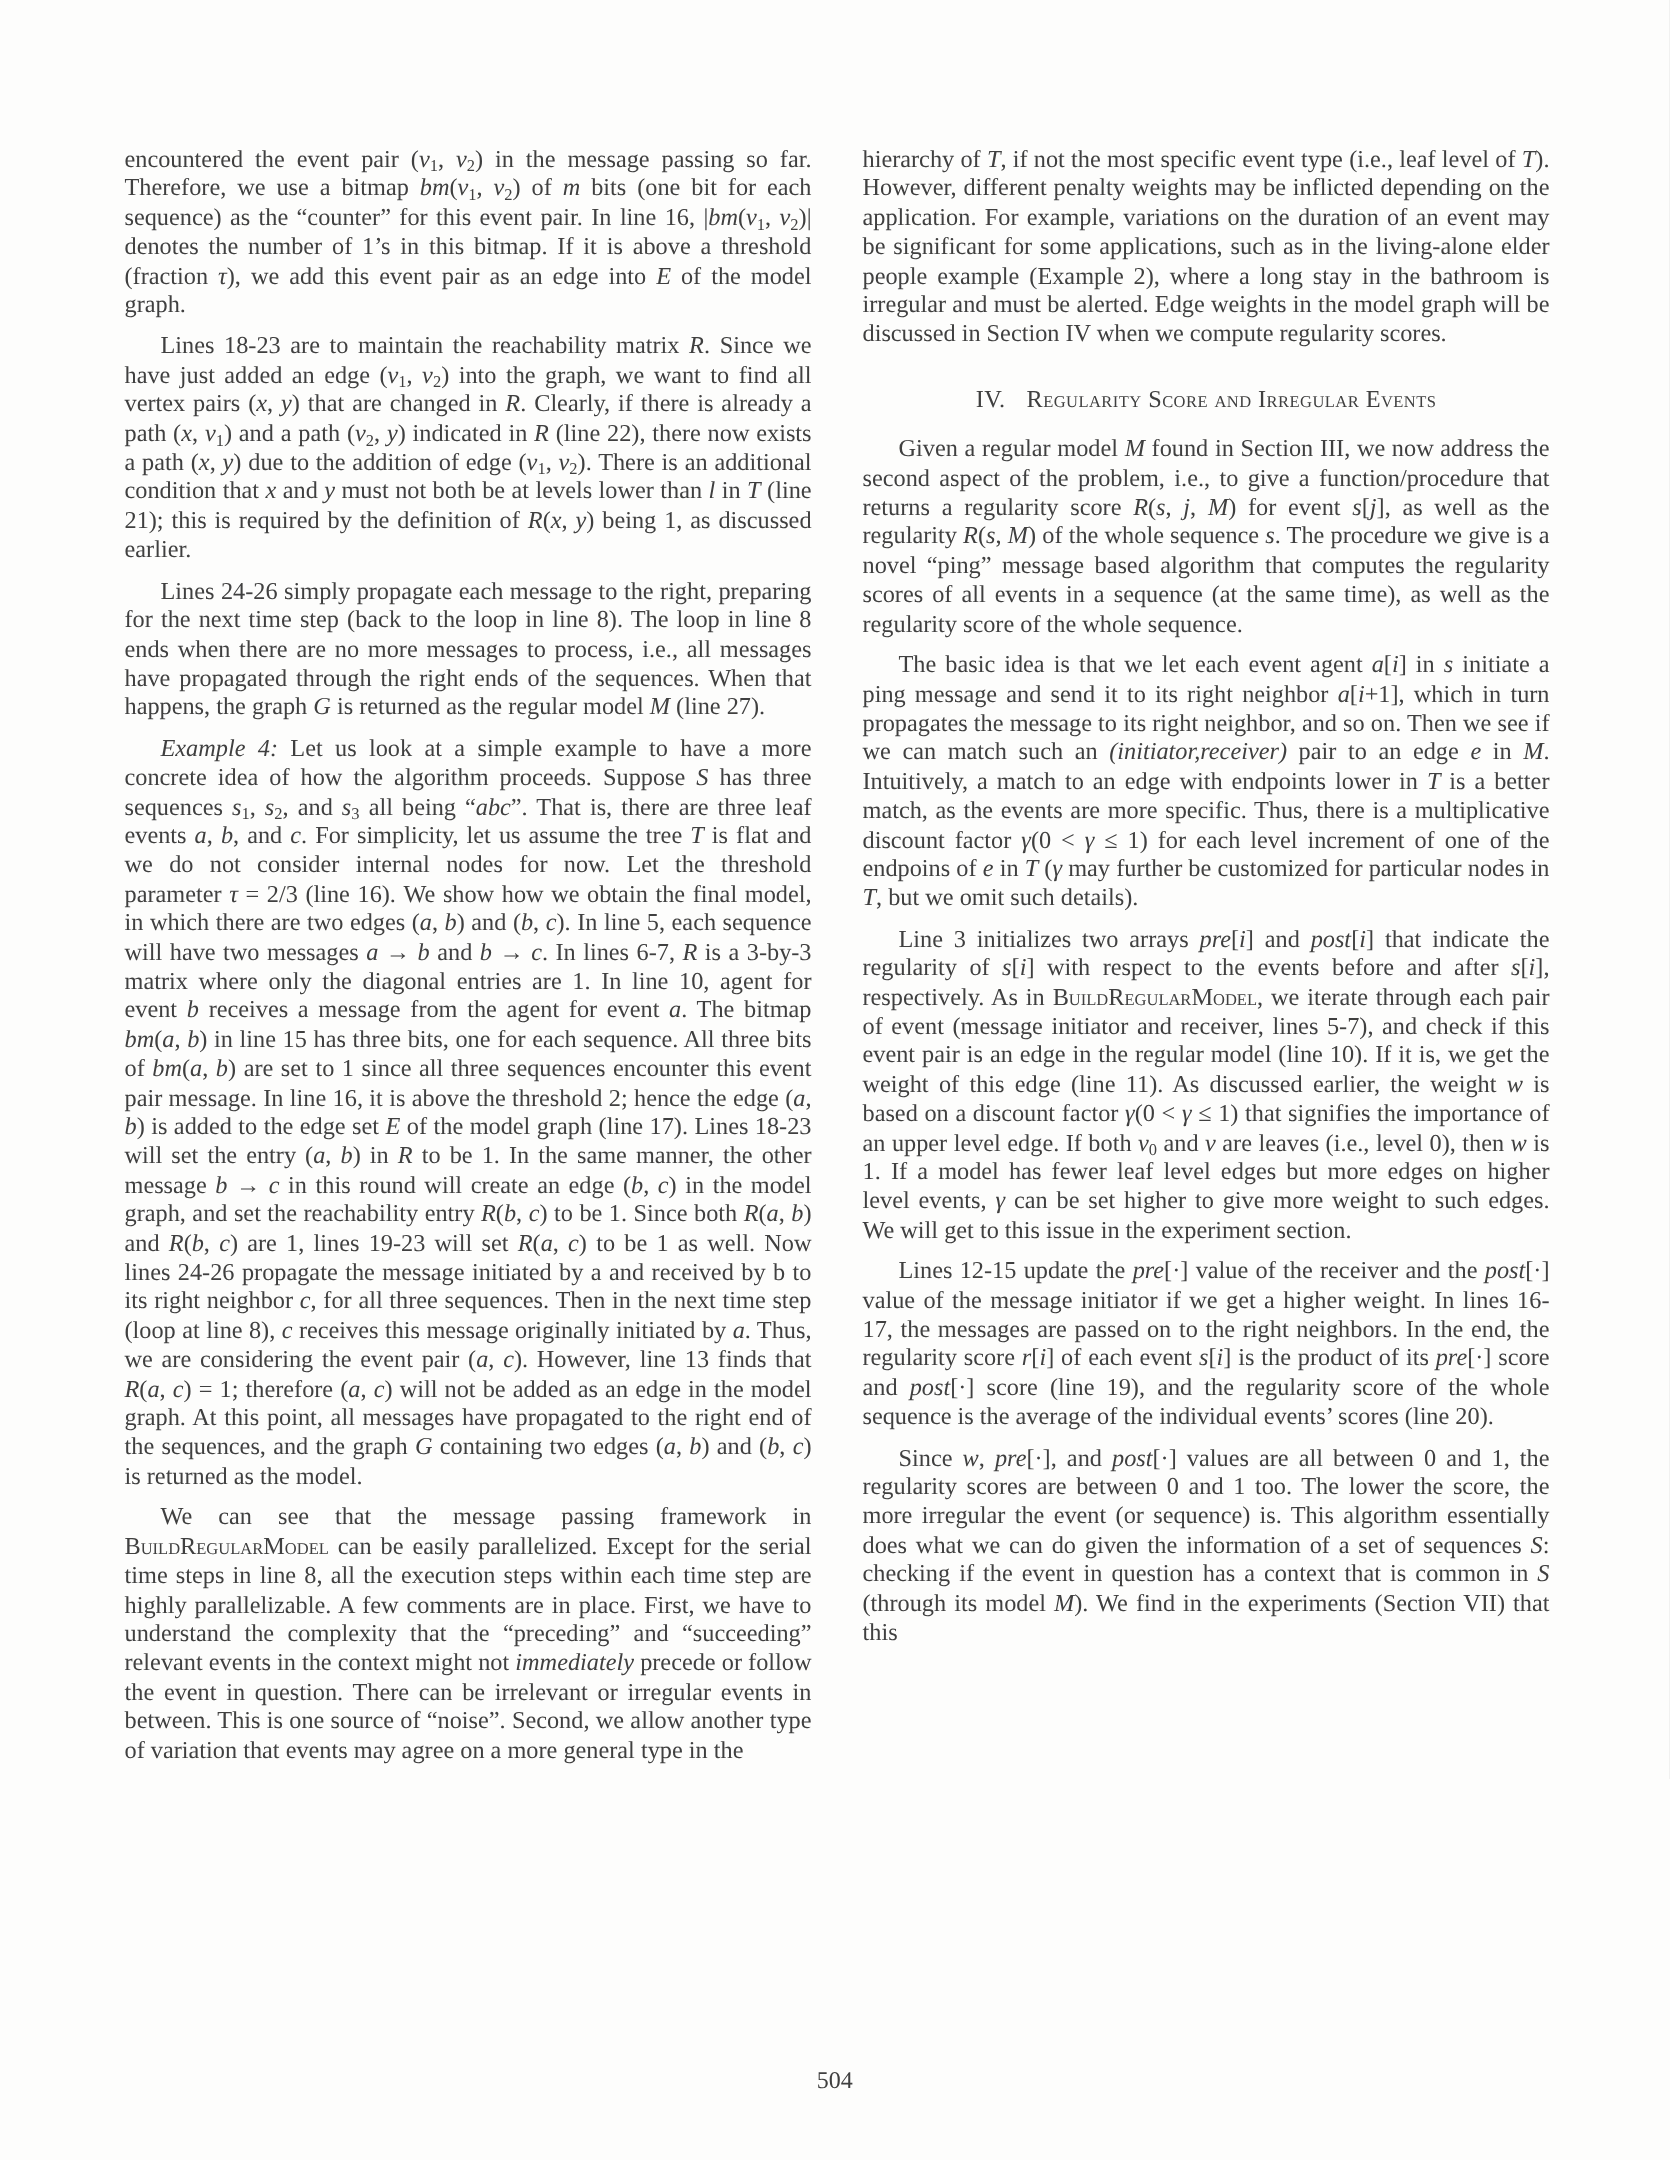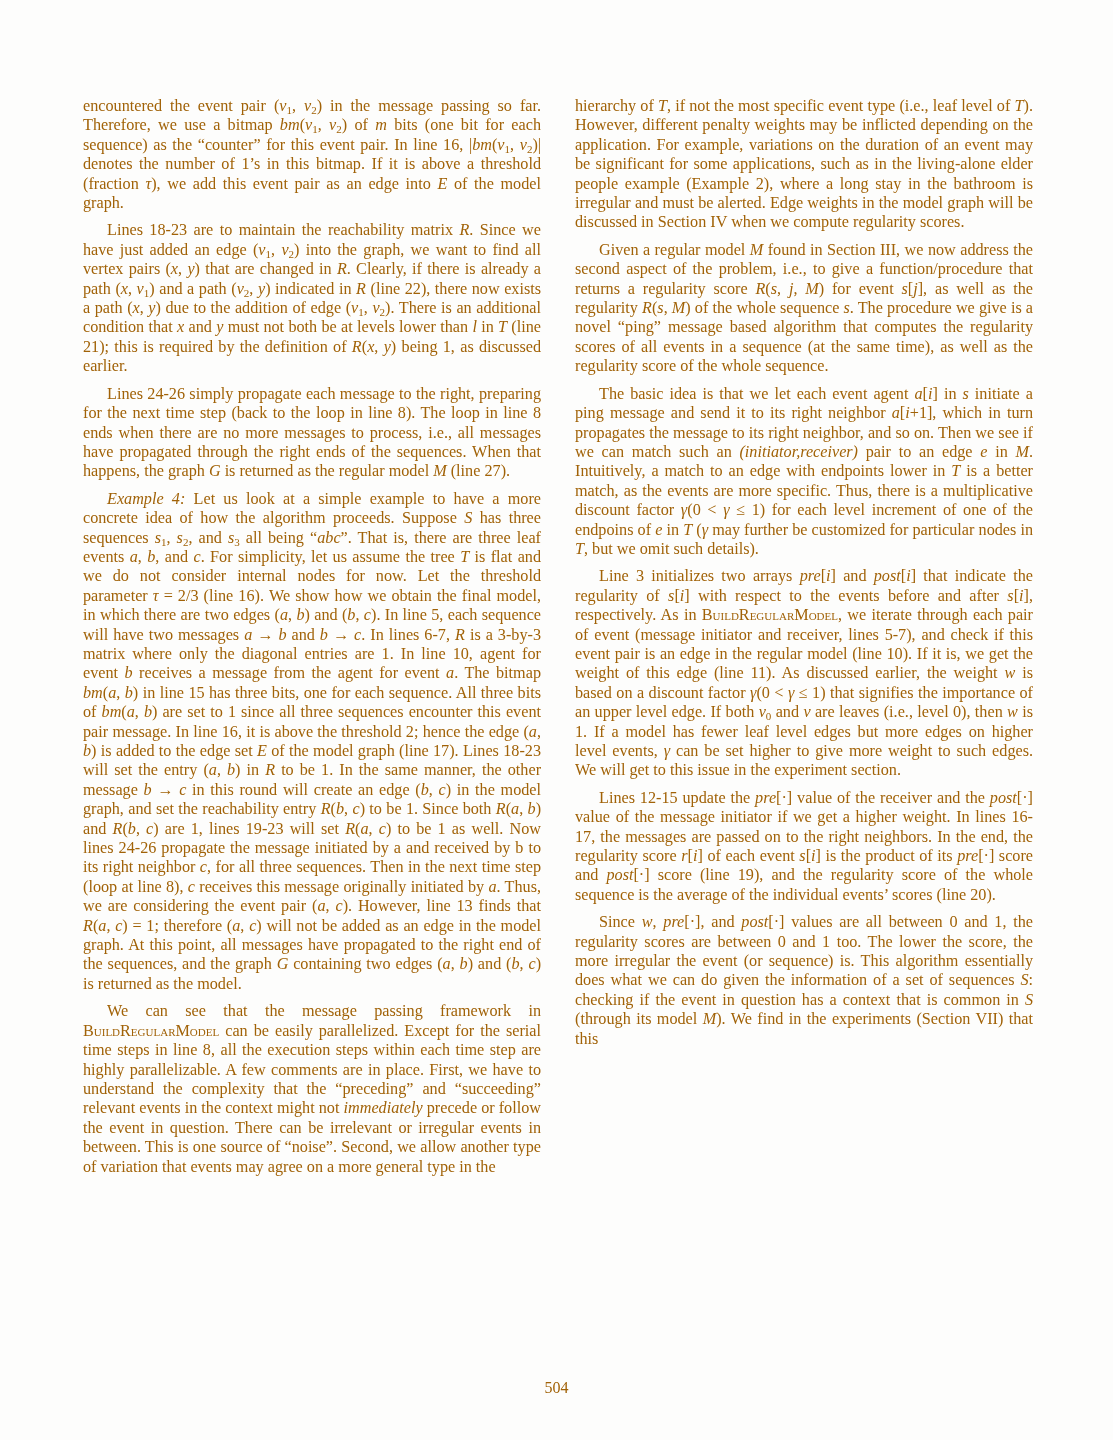--- a/index.html
+++ b/index.html
@@ -6,21 +6,21 @@
     margin: 0;
     padding: 0;
     background: #e8e8e8;
   }
   .page {
     position: relative;
     width: 1113px;
     height: 1440px;
     margin: 0 auto;
     background: #fdfdfc;
-    color: #a16207;
+    color: #404040;
     font-family: "Liberation Serif", "DejaVu Serif", serif;
     font-size: 16.2px;
     line-height: 19.4px;
     overflow: hidden;
   }
   .columns {
     position: absolute;
     top: 97px;
     left: 83px;
     display: flex;
@@ -74,20 +74,23 @@
       <p class="para noindent">encountered the event pair (<i>v</i><sub>1</sub>, <i>v</i><sub>2</sub>) in the message passing so far. Therefore, we use a bitmap <i>bm</i>(<i>v</i><sub>1</sub>, <i>v</i><sub>2</sub>) of <i>m</i> bits (one bit for each sequence) as the “counter” for this event pair. In line 16, |<i>bm</i>(<i>v</i><sub>1</sub>, <i>v</i><sub>2</sub>)| denotes the number of 1’s in this bitmap. If it is above a threshold (fraction <i>τ</i>), we add this event pair as an edge into <i>E</i> of the model graph.</p>
       <p class="para">Lines 18-23 are to maintain the reachability matrix <i>R</i>. Since we have just added an edge (<i>v</i><sub>1</sub>, <i>v</i><sub>2</sub>) into the graph, we want to find all vertex pairs (<i>x</i>, <i>y</i>) that are changed in <i>R</i>. Clearly, if there is already a path (<i>x</i>, <i>v</i><sub>1</sub>) and a path (<i>v</i><sub>2</sub>, <i>y</i>) indicated in <i>R</i> (line 22), there now exists a path (<i>x</i>, <i>y</i>) due to the addition of edge (<i>v</i><sub>1</sub>, <i>v</i><sub>2</sub>). There is an additional condition that <i>x</i> and <i>y</i> must not both be at levels lower than <i>l</i> in <i>T</i> (line 21); this is required by the definition of <i>R</i>(<i>x</i>, <i>y</i>) being 1, as discussed earlier.</p>
       <p class="para">Lines 24-26 simply propagate each message to the right, preparing for the next time step (back to the loop in line 8). The loop in line 8 ends when there are no more messages to process, i.e., all messages have propagated through the right ends of the sequences. When that happens, the graph <i>G</i> is returned as the regular model <i>M</i> (line 27).</p>
       <p class="para"><i>Example 4:</i> Let us look at a simple example to have a more concrete idea of how the algorithm proceeds. Suppose <i>S</i> has three sequences <i>s</i><sub>1</sub>, <i>s</i><sub>2</sub>, and <i>s</i><sub>3</sub> all being “<i>abc</i>”. That is, there are three leaf events <i>a</i>, <i>b</i>, and <i>c</i>. For simplicity, let us assume the tree <i>T</i> is flat and we do not consider internal nodes for now. Let the threshold parameter <i>τ</i> = 2/3 (line 16). We show how we obtain the final model, in which there are two edges (<i>a</i>, <i>b</i>) and (<i>b</i>, <i>c</i>). In line 5, each sequence will have two messages <i>a</i> → <i>b</i> and <i>b</i> → <i>c</i>. In lines 6-7, <i>R</i> is a 3-by-3 matrix where only the diagonal entries are 1. In line 10, agent for event <i>b</i> receives a message from the agent for event <i>a</i>. The bitmap <i>bm</i>(<i>a</i>, <i>b</i>) in line 15 has three bits, one for each sequence. All three bits of <i>bm</i>(<i>a</i>, <i>b</i>) are set to 1 since all three sequences encounter this event pair message. In line 16, it is above the threshold 2; hence the edge (<i>a</i>, <i>b</i>) is added to the edge set <i>E</i> of the model graph (line 17). Lines 18-23 will set the entry (<i>a</i>, <i>b</i>) in <i>R</i> to be 1. In the same manner, the other message <i>b</i> → <i>c</i> in this round will create an edge (<i>b</i>, <i>c</i>) in the model graph, and set the reachability entry <i>R</i>(<i>b</i>, <i>c</i>) to be 1. Since both <i>R</i>(<i>a</i>, <i>b</i>) and <i>R</i>(<i>b</i>, <i>c</i>) are 1, lines 19-23 will set <i>R</i>(<i>a</i>, <i>c</i>) to be 1 as well. Now lines 24-26 propagate the message initiated by a and received by b to its right neighbor <i>c</i>, for all three sequences. Then in the next time step (loop at line 8), <i>c</i> receives this message originally initiated by <i>a</i>. Thus, we are considering the event pair (<i>a</i>, <i>c</i>). However, line 13 finds that <i>R</i>(<i>a</i>, <i>c</i>) = 1; therefore (<i>a</i>, <i>c</i>) will not be added as an edge in the model graph. At this point, all messages have propagated to the right end of the sequences, and the graph <i>G</i> containing two edges (<i>a</i>, <i>b</i>) and (<i>b</i>, <i>c</i>) is returned as the model.</p>
       <p class="para">We can see that the message passing framework in <span class="sc">BuildRegularModel</span> can be easily parallelized. Except for the serial time steps in line 8, all the execution steps within each time step are highly parallelizable. A few comments are in place. First, we have to understand the complexity that the “preceding” and “succeeding” relevant events in the context might not <i>immediately</i> precede or follow the event in question. There can be irrelevant or irregular events in between. This is one source of “noise”. Second, we allow another type of variation that events may agree on a more general type in the</p>
     </div>
 
     <div class="col">
       <p class="para noindent">hierarchy of <i>T</i>, if not the most specific event type (i.e., leaf level of <i>T</i>). However, different penalty weights may be inflicted depending on the application. For example, variations on the duration of an event may be significant for some applications, such as in the living-alone elder people example (Example 2), where a long stay in the bathroom is irregular and must be alerted. Edge weights in the model graph will be discussed in Section IV when we compute regularity scores.</p>
 
+      <h2 class="section-heading">
+        <span class="sec-num">IV.</span><span class="sec-title">Regularity Score and Irregular Events</span>
+      </h2>
 
       <p class="para">Given a regular model <i>M</i> found in Section III, we now address the second aspect of the problem, i.e., to give a function/procedure that returns a regularity score <i>R</i>(<i>s</i>, <i>j</i>, <i>M</i>) for event <i>s</i>[<i>j</i>], as well as the regularity <i>R</i>(<i>s</i>, <i>M</i>) of the whole sequence <i>s</i>. The procedure we give is a novel “ping” message based algorithm that computes the regularity scores of all events in a sequence (at the same time), as well as the regularity score of the whole sequence.</p>
       <p class="para">The basic idea is that we let each event agent <i>a</i>[<i>i</i>] in <i>s</i> initiate a ping message and send it to its right neighbor <i>a</i>[<i>i</i>+1], which in turn propagates the message to its right neighbor, and so on. Then we see if we can match such an <i>(initiator,receiver)</i> pair to an edge <i>e</i> in <i>M</i>. Intuitively, a match to an edge with endpoints lower in <i>T</i> is a better match, as the events are more specific. Thus, there is a multiplicative discount factor <i>γ</i>(0 &lt; <i>γ</i> ≤ 1) for each level increment of one of the endpoins of <i>e</i> in <i>T</i> (<i>γ</i> may further be customized for particular nodes in <i>T</i>, but we omit such details).</p>
       <p class="para">Line 3 initializes two arrays <i>pre</i>[<i>i</i>] and <i>post</i>[<i>i</i>] that indicate the regularity of <i>s</i>[<i>i</i>] with respect to the events before and after <i>s</i>[<i>i</i>], respectively. As in <span class="sc">BuildRegularModel</span>, we iterate through each pair of event (message initiator and receiver, lines 5-7), and check if this event pair is an edge in the regular model (line 10). If it is, we get the weight of this edge (line 11). As discussed earlier, the weight <i>w</i> is based on a discount factor <i>γ</i>(0 &lt; <i>γ</i> ≤ 1) that signifies the importance of an upper level edge. If both <i>v</i><sub>0</sub> and <i>v</i> are leaves (i.e., level 0), then <i>w</i> is 1. If a model has fewer leaf level edges but more edges on higher level events, <i>γ</i> can be set higher to give more weight to such edges. We will get to this issue in the experiment section.</p>
       <p class="para">Lines 12-15 update the <i>pre</i>[·] value of the receiver and the <i>post</i>[·] value of the message initiator if we get a higher weight. In lines 16-17, the messages are passed on to the right neighbors. In the end, the regularity score <i>r</i>[<i>i</i>] of each event <i>s</i>[<i>i</i>] is the product of its <i>pre</i>[·] score and <i>post</i>[·] score (line 19), and the regularity score of the whole sequence is the average of the individual events’ scores (line 20).</p>
       <p class="para">Since <i>w</i>, <i>pre</i>[·], and <i>post</i>[·] values are all between 0 and 1, the regularity scores are between 0 and 1 too. The lower the score, the more irregular the event (or sequence) is. This algorithm essentially does what we can do given the information of a set of sequences <i>S</i>: checking if the event in question has a context that is common in <i>S</i> (through its model <i>M</i>). We find in the experiments (Section VII) that this</p>
     </div>
 
   </div>
 

